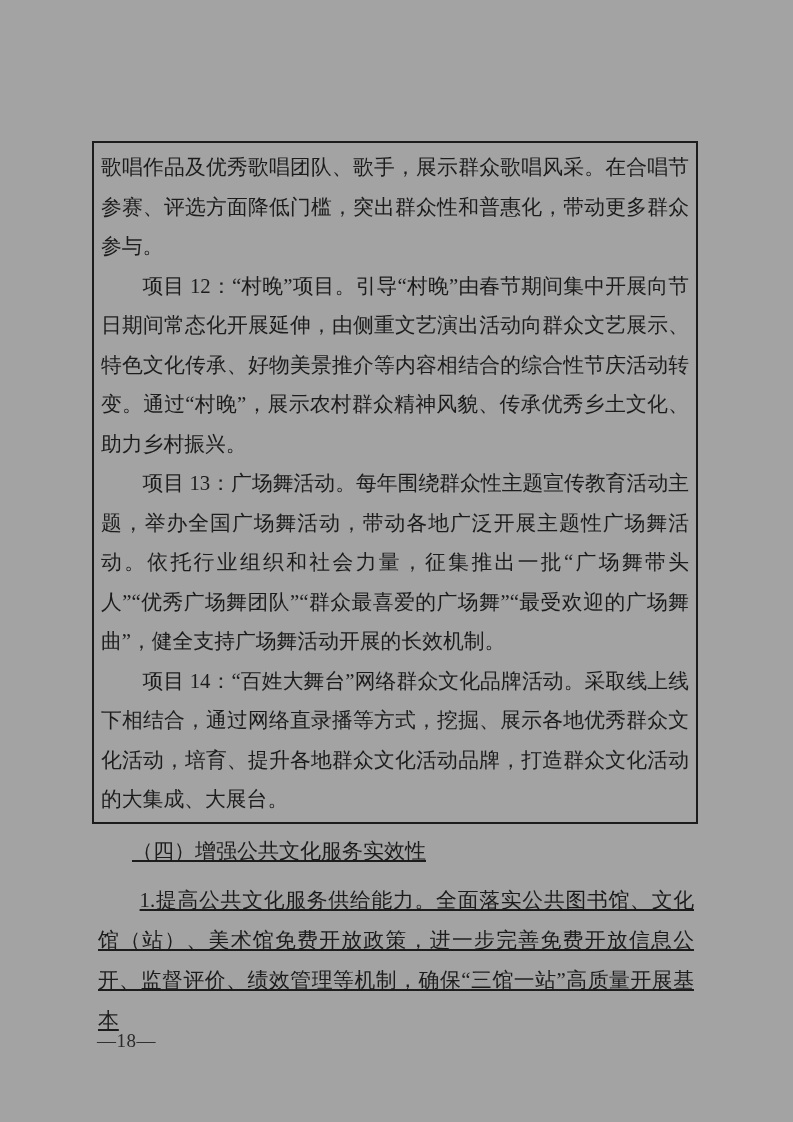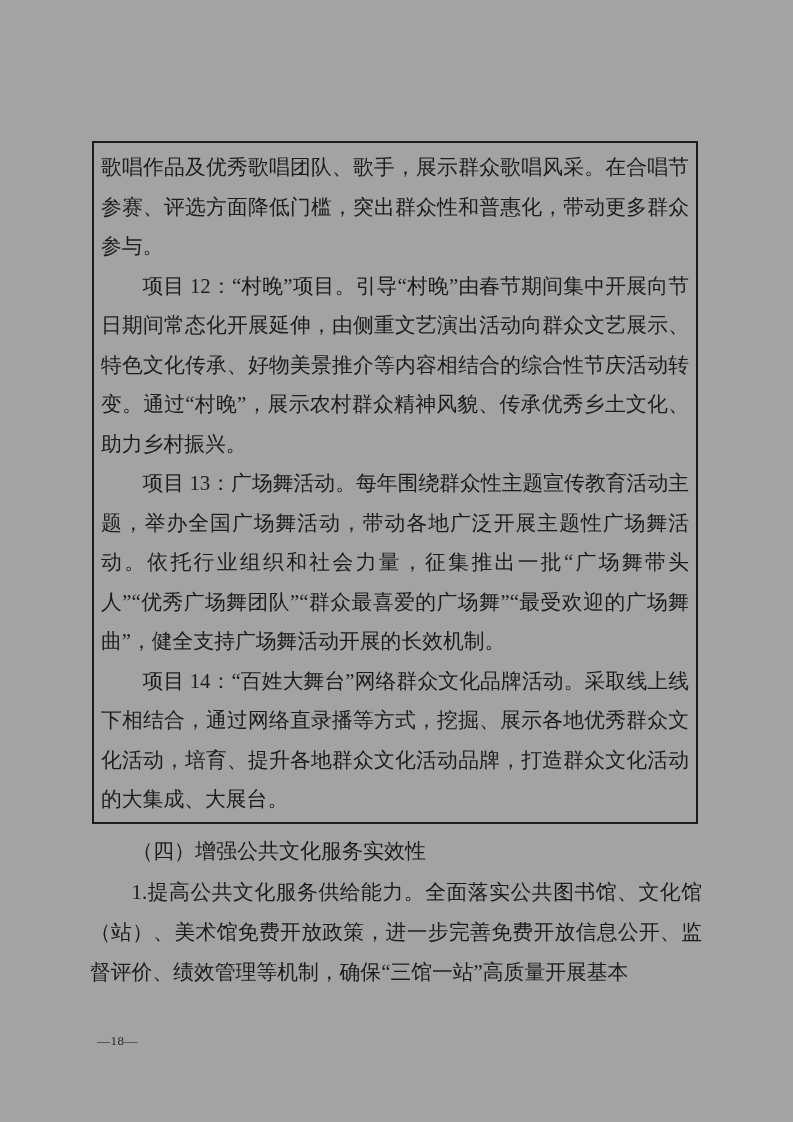--- a/index.html
+++ b/index.html
@@ -35,40 +35,41 @@
     letter-spacing: 0;
   }
   .para.indent {
     text-indent: 2em;
   }
   .below-box {
     position: absolute;
     left: 90px;
     top: 831px;
     width: 612px;
+    text-decoration: underline;
   }
   .section-heading {
     margin: 0;
     font-size: 21px;
     line-height: 41px;
     text-indent: 2em;
     font-weight: normal;
   }
   .body-para {
-    margin: 0;
+    margin: 8px;
     font-size: 20.8px;
     line-height: 40px;
     text-indent: 2em;
     text-align: justify;
   }
   .page-number {
     position: absolute;
     left: 97px;
     top: 1029px;
-    font-size: 13px;
+    font-size: 19px;
     line-height: 24px;
     color: #2a2a2a;
     letter-spacing: 0.5px;
   }
 </style>
 </head>
 <body>
 
 <div class="page">
 

